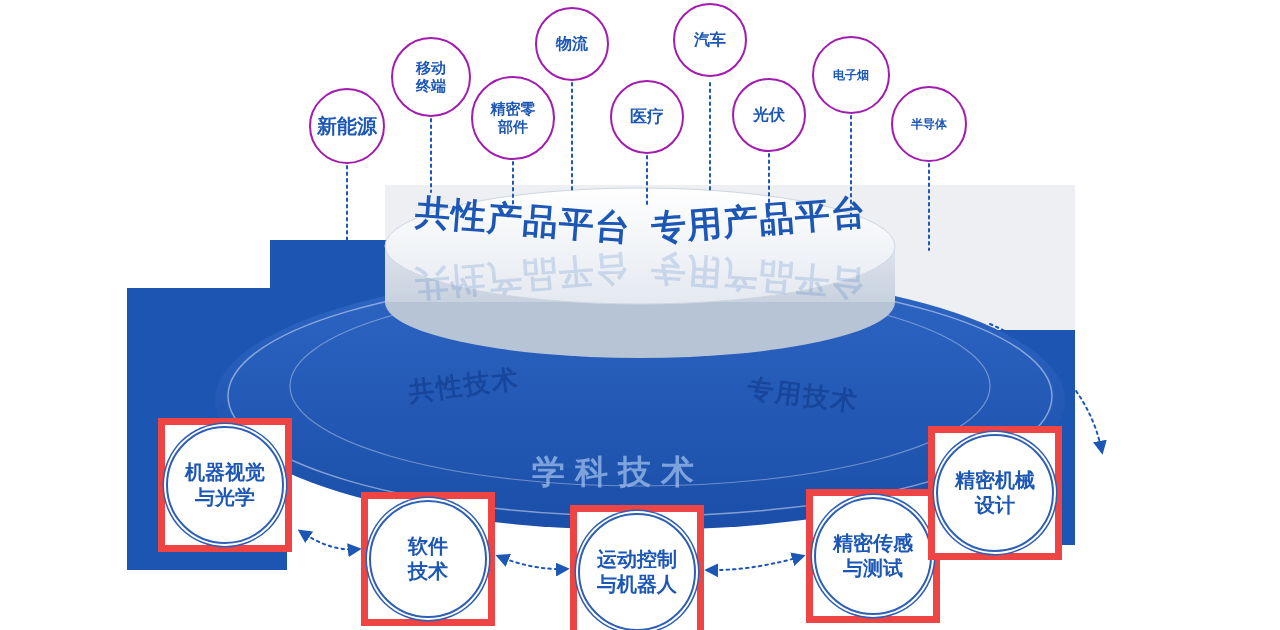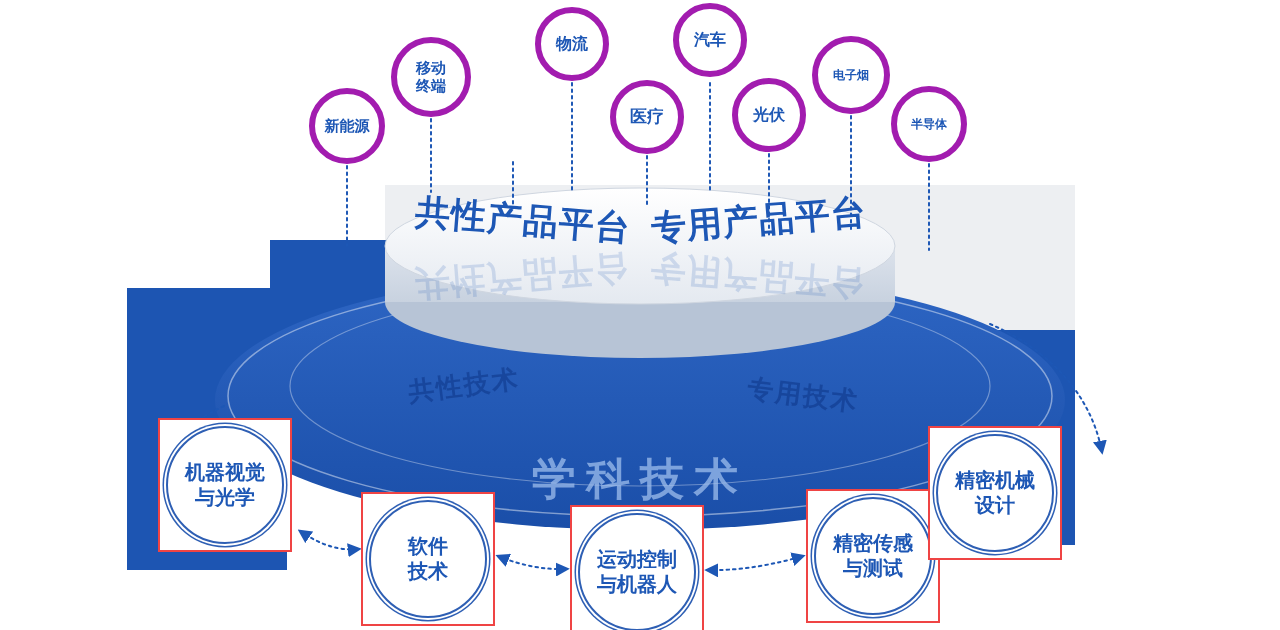--- a/index.html
+++ b/index.html
@@ -5,21 +5,21 @@
   html,body { margin:0; padding:0; background:#fff; }
   .stage {
     position:relative; width:1280px; height:630px; background:#ffffff;
     overflow:hidden; font-family:"Liberation Sans", sans-serif;
   }
   .stage svg.bg { position:absolute; left:0; top:0; }
 
   
   .node {
     position:absolute; box-sizing:border-box; background:#fff;
-    border:6px solid #a21caf; border-radius:50%;
+    border:2px solid #a21caf; border-radius:50%;
     display:flex; align-items:center; justify-content:center;
     text-align:center; color:#1d57b5; font-weight:bold;
     white-space:pre-line; line-height:1.2;
   }
 
   
   .platform-title {
     position:absolute; left:398px; top:197px; width:486px;
     display:flex; justify-content:center; align-items:center; gap:20px;
     color:#1d57b5; font-size:35px; font-weight:bold; letter-spacing:1px;
@@ -27,27 +27,27 @@
   .platform-title .pt-left  { display:inline-block; transform:rotate(4.5deg); }
   .platform-title .pt-right { display:inline-block; transform:rotate(-4.5deg); }
   .platform-title.reflect { top:252px; transform:scaleY(-1); opacity:0.16; }
 
   
   .ring-label { position:absolute; font-weight:bold; }
   .ring-label.left  { left:408px; top:368px; font-size:26px; letter-spacing:2px;
                       color:rgba(13,53,135,0.55); transform:rotate(-7deg); }
   .ring-label.right { left:747px; top:378px; font-size:26px; letter-spacing:2px;
                       color:rgba(13,53,135,0.55); transform:rotate(7deg); }
-  .ring-label.bottom{ left:532px; top:450px; font-size:44px; letter-spacing:10px;
+  .ring-label.bottom{ left:532px; top:450px; font-size:33px; letter-spacing:10px;
                       color:rgba(158,190,236,0.75); }
 
   
   .frame {
     position:absolute; box-sizing:border-box; width:134px; height:134px;
-    background:#fff; border:2px solid #ef4444;
+    background:#fff; border:7px solid #ef4444;
     display:flex; align-items:center; justify-content:center;
   }
   .tech-circle {
     box-sizing:border-box; width:118px; height:118px; background:#fff;
     border:2px solid #2e5fb4; border-radius:50%;
     box-shadow:0 0 0 2px #fff, 0 0 0 3.5px #2e5fb4;
     display:flex; align-items:center; justify-content:center;
     text-align:center; color:#1d57b5; font-weight:bold;
     white-space:pre-line; line-height:1.25; font-size:20px;
   }
@@ -106,23 +106,25 @@
     <g fill="none" stroke="#1d57b5" stroke-width="2" stroke-dasharray="2.5 4" stroke-linecap="round">
       <path d="M224,406 C 178,428 160,448 174,470" marker-end="url(#arr)"></path>
       <path d="M990,324 C 1045,348 1090,390 1102,452" marker-end="url(#arr)"></path>
       <path d="M300,531 C 322,546 340,551 359,549" marker-start="url(#arr)" marker-end="url(#arr)"></path>
       <path d="M498,556 C 522,566 546,570 567,569" marker-start="url(#arr)" marker-end="url(#arr)"></path>
       <path d="M707,570 C 742,571 776,564 803,556" marker-start="url(#arr)" marker-end="url(#arr)"></path>
       <path d="M942,545 C 960,537 970,524 978,509" marker-start="url(#arr)" marker-end="url(#arr)"></path>
     </g>
   </svg>
 
-  <div class="node" style="left:309px;top:88px;width:76px;height:76px;font-size:15px">新能源</div>
+  <div class="node" style="left:309px;top:88px;width:76px;height:76px;font-size:20px">新能源</div>
   <div class="node" style="left:391px;top:37px;width:80px;height:80px;font-size:15px">移动
 终端</div>
+  <div class="node" style="left:471px;top:76px;width:84px;height:84px;font-size:15px">精密零
+部件</div>
   <div class="node" style="left:535px;top:7px;width:74px;height:74px;font-size:16px">物流</div>
   <div class="node" style="left:610px;top:80px;width:74px;height:74px;font-size:17px">医疗</div>
   <div class="node" style="left:673px;top:3px;width:74px;height:74px;font-size:16px">汽车</div>
   <div class="node" style="left:732px;top:78px;width:74px;height:74px;font-size:16px">光伏</div>
   <div class="node" style="left:812px;top:36px;width:78px;height:78px;font-size:12px">电子烟</div>
   <div class="node" style="left:891px;top:86px;width:76px;height:76px;font-size:12px">半导体</div>
 
   <div class="platform-title">
     <span class="pt-left">共性产品平台</span>
     <span class="pt-right">专用产品平台</span>

